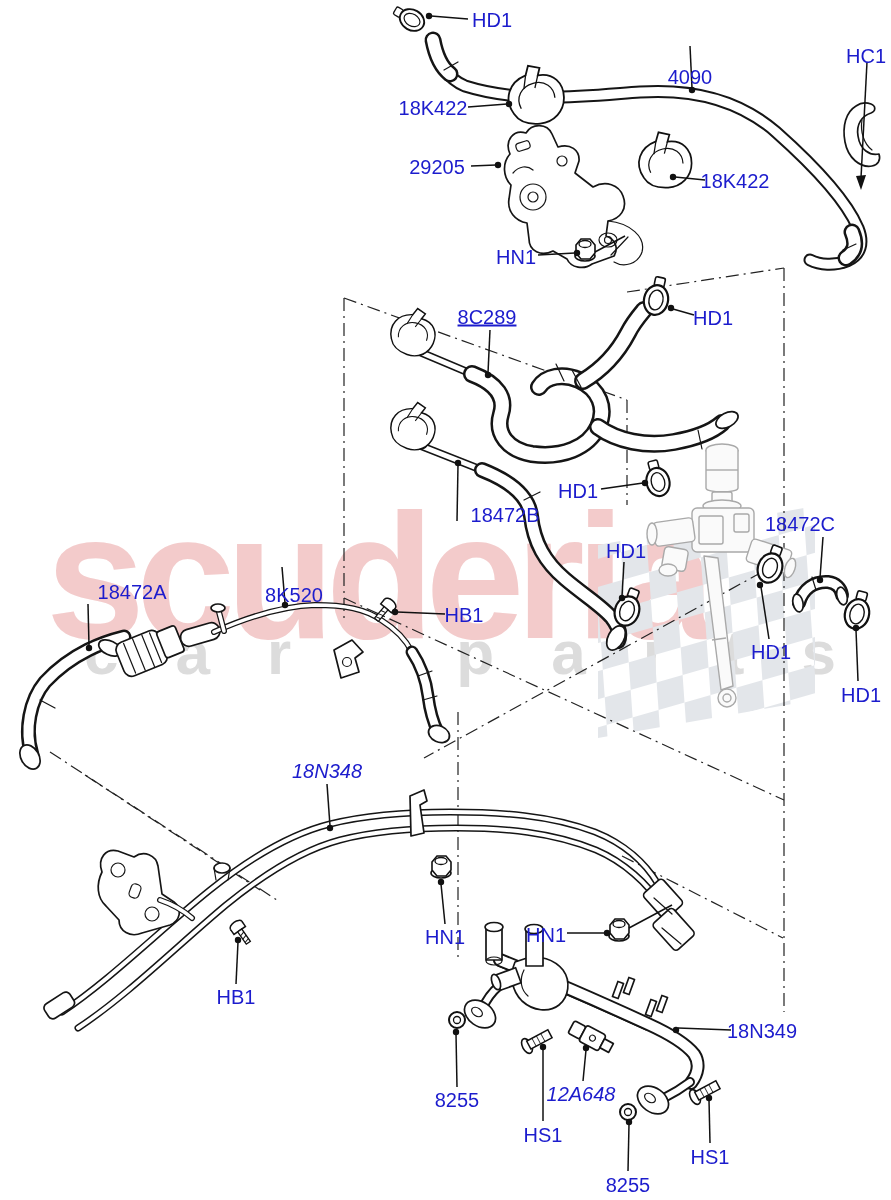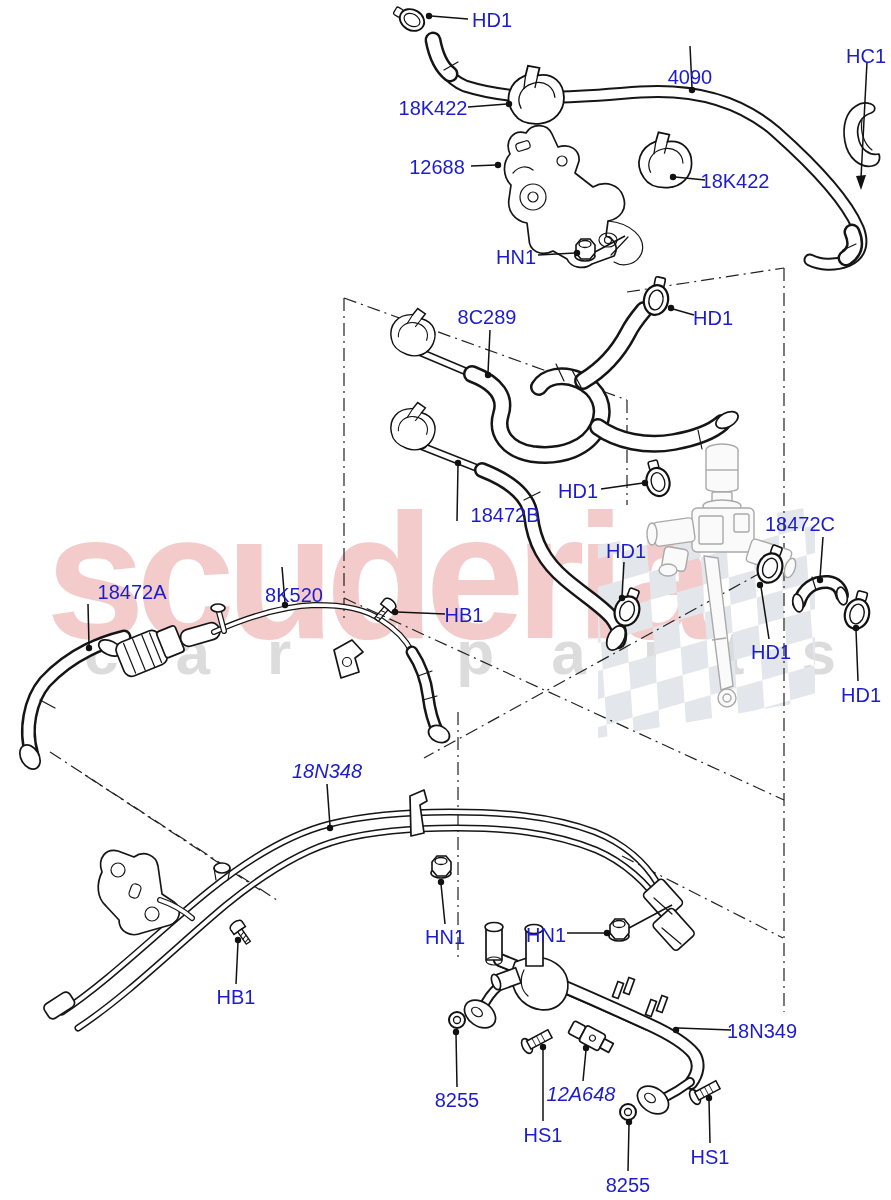--- a/index.html
+++ b/index.html
@@ -358,24 +358,24 @@
         <circle class="dot" cx="629" cy="1122" r="3.2"></circle>
       <line class="ld" x1="710" y1="1143" x2="709" y2="1100"></line>
         <circle class="dot" cx="709" cy="1098" r="3.2"></circle>
     </g>
   </svg>
 
   <div class="lbl" style="left:492px;top:20px;">HD1</div>
   <div class="lbl" style="left:690px;top:33px;margin-top:44px;">4090</div>
   <div class="lbl" style="left:866px;top:56px;">HC1</div>
   <div class="lbl" style="left:433px;top:108px;">18K422</div>
-  <div class="lbl" style="left:437px;top:167px;">12688</div>
+  <div class="lbl" style="left:437px;top:167px;">29205</div>
   <div class="lbl" style="left:735px;top:181px;">18K422</div>
   <div class="lbl" style="left:516px;top:257px;">HN1</div>
-  <div class="lbl" style="left:487px;top:317px;">8C289</div>
+  <div class="lbl" style="left:487px;top:317px;text-decoration:underline;">8C289</div>
   <div class="lbl" style="left:713px;top:318px;">HD1</div>
   <div class="lbl" style="left:578px;top:491px;">HD1</div>
   <div class="lbl" style="left:457px;top:515px;margin-left:48px;">18472B</div>
   <div class="lbl" style="left:626px;top:551px;">HD1</div>
   <div class="lbl" style="left:800px;top:524px;">18472C</div>
   <div class="lbl" style="left:294px;top:554px;margin-top:41px;">8K520</div>
   <div class="lbl" style="left:88px;top:592px;margin-left:44px;">18472A</div>
   <div class="lbl" style="left:464px;top:615px;">HB1</div>
   <div class="lbl" style="left:771px;top:652px;">HD1</div>
   <div class="lbl" style="left:861px;top:695px;">HD1</div>

